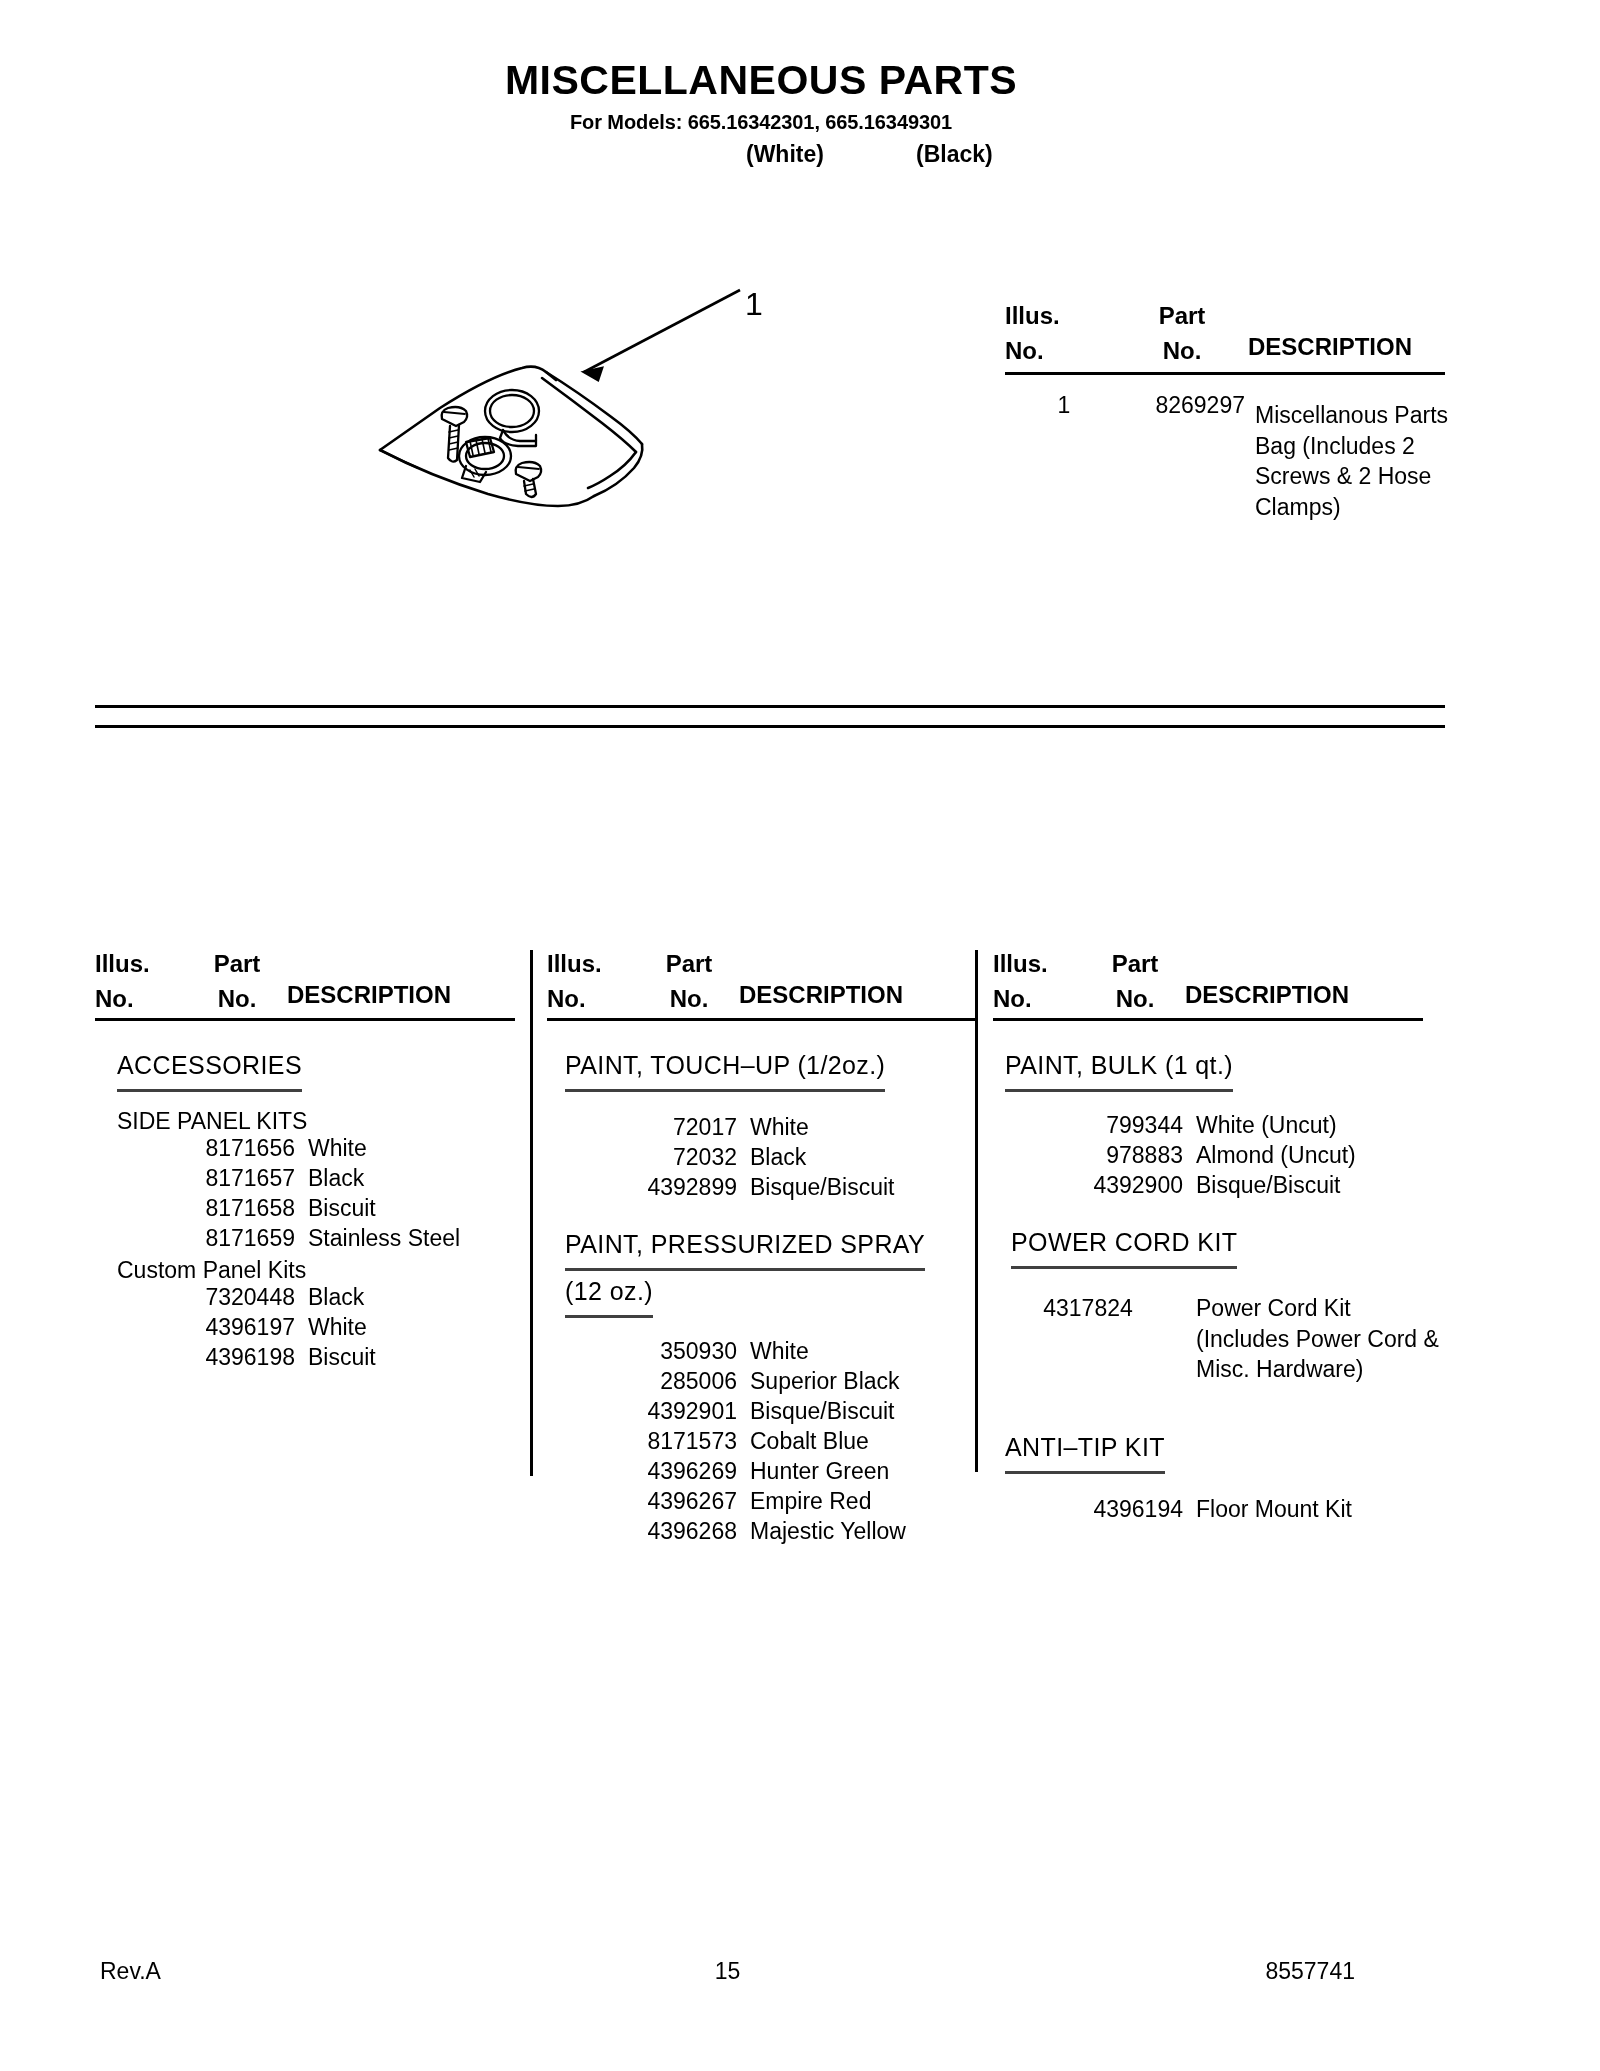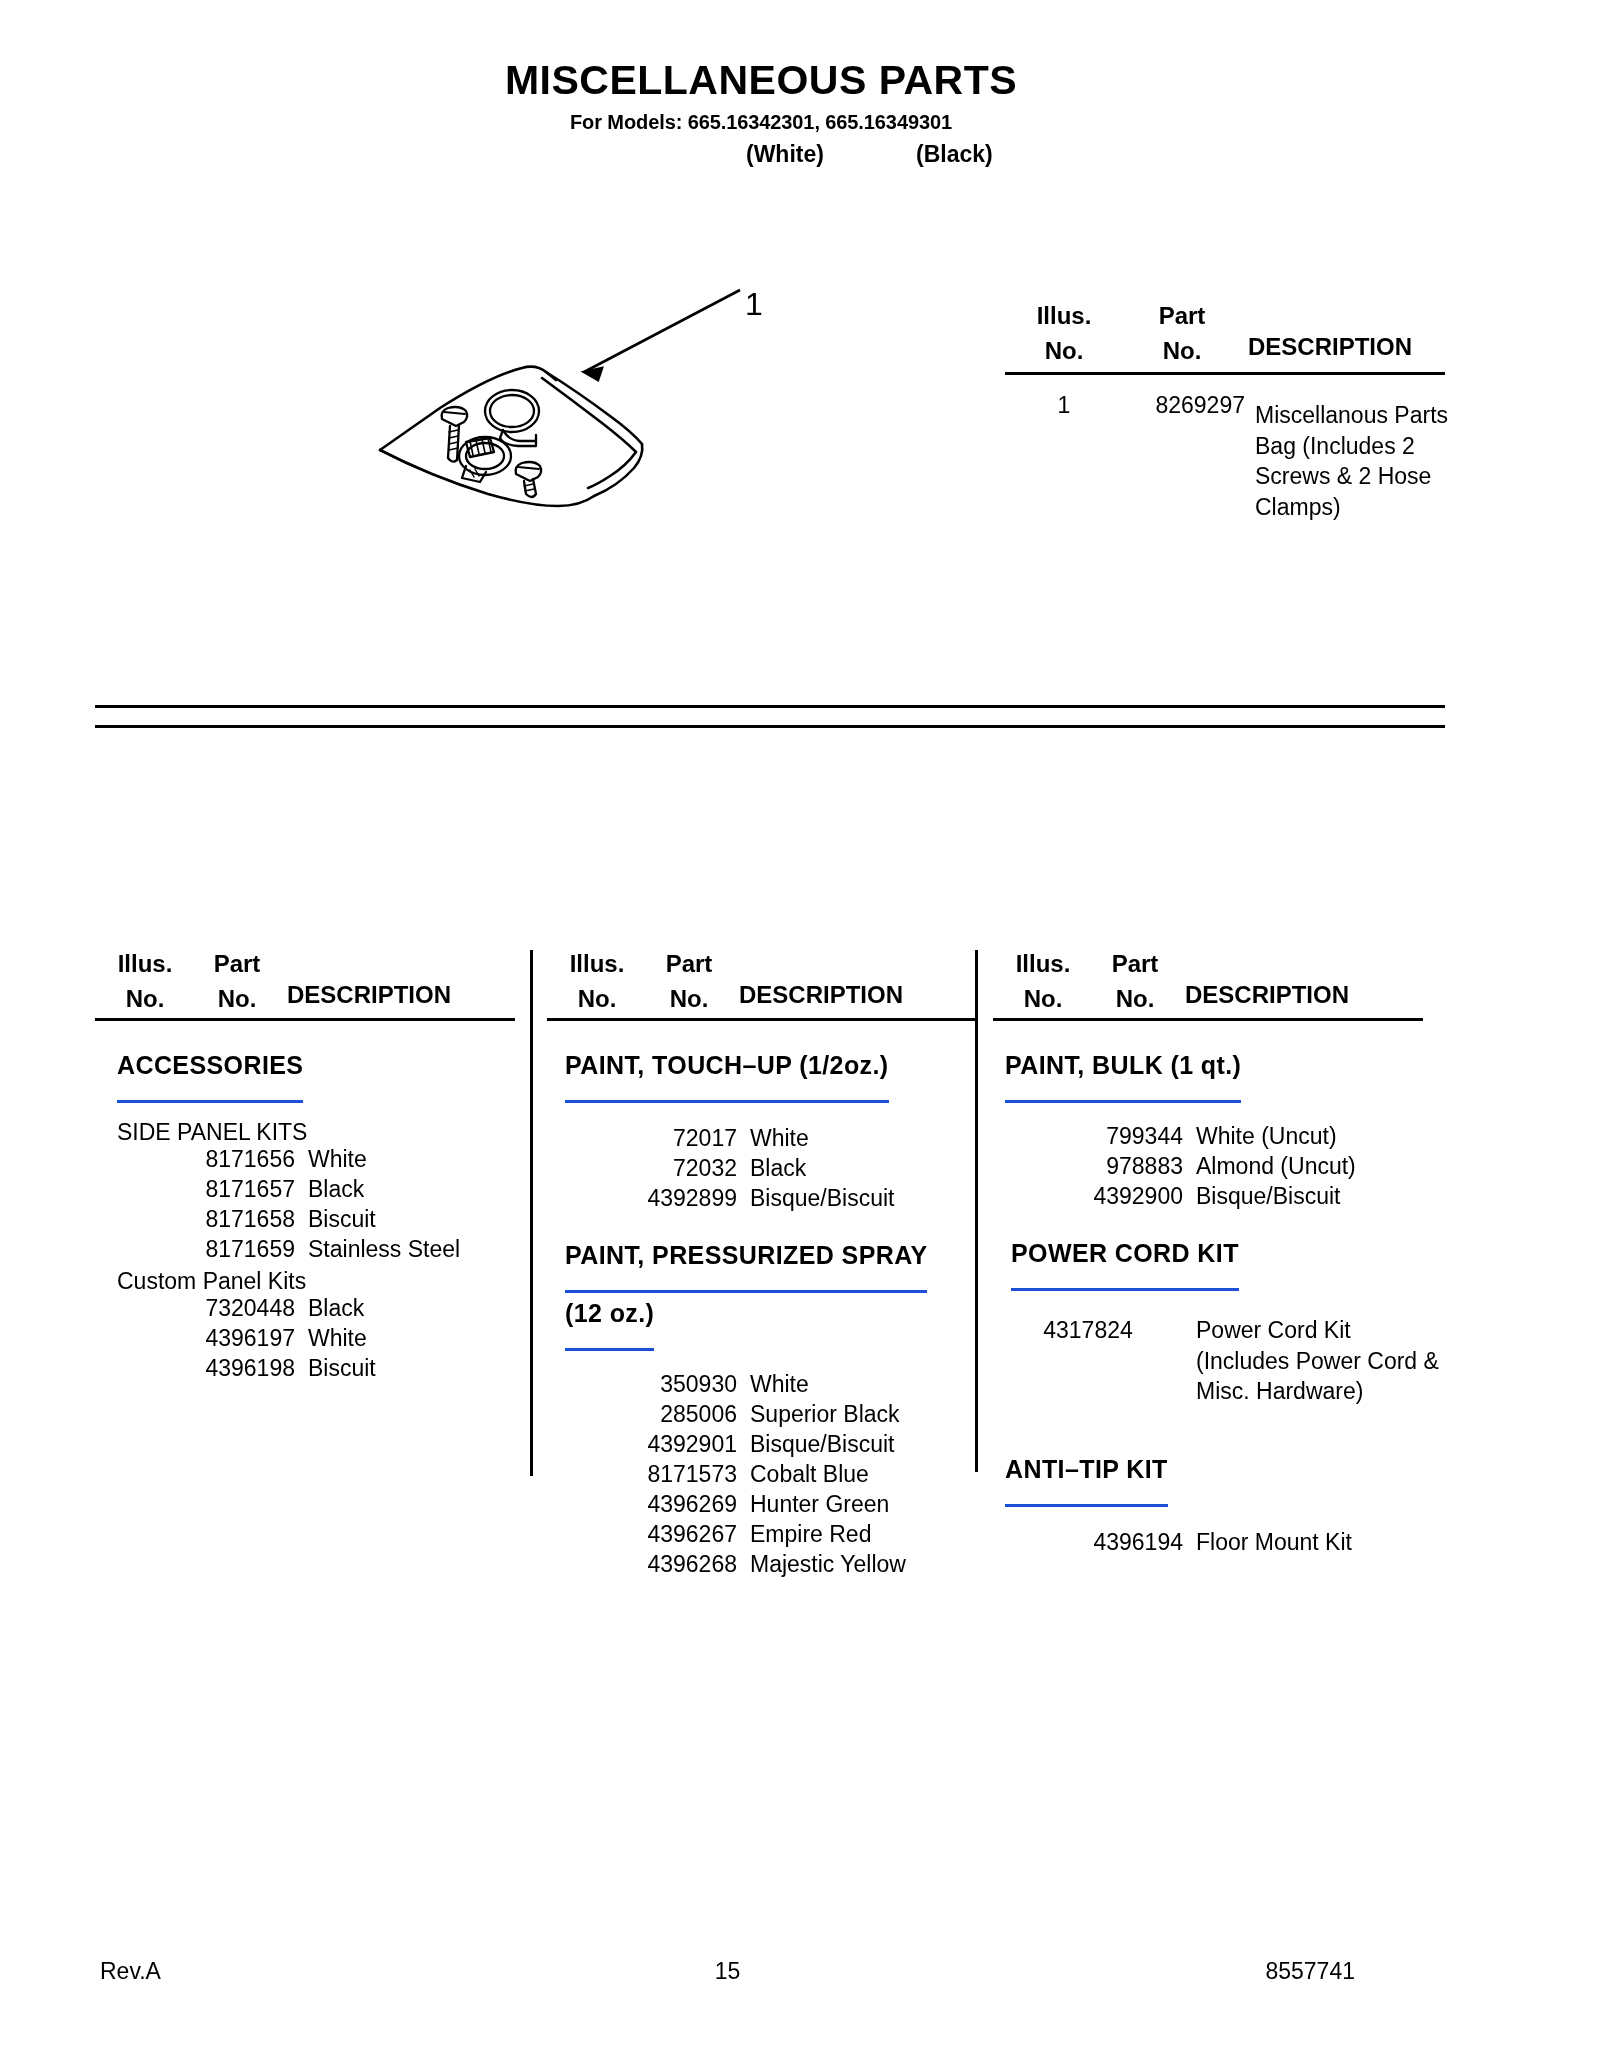--- a/index.html
+++ b/index.html
@@ -87,21 +87,20 @@
   }
   .col-head {
     position: relative;
     height: 72px;
   }
   .ch-illus {
     position: absolute;
     left: 0;
     top: 0;
     width: 118px;
-    text-align: center;
     font-size: 24px;
     font-weight: bold;
     line-height: 1.46;
   }
   .ch-part {
     position: absolute;
     left: 118px;
     top: 0;
     width: 118px;
     text-align: center;
@@ -211,24 +210,24 @@
   .opt-head .ch-desc { left: 192px; }
   .opt-head .ch-illus { width: 100px; left: 0; }
   .opt-head .ch-part { width: 100px; left: 92px; }
   .opt-rule {
     border-top: 3px solid #000;
     width: 100%;
   }
 
   .section-head {
     font-size: 25px;
-    font-weight: bold;
+    font-weight: normal;
     display: inline-block;
-    border-bottom: 3px solid #1d4ed8;
-    padding-bottom: 20px;
+    border-bottom: 3px solid #404040;
+    padding-bottom: 9px;
     letter-spacing: 0.4px;
   }
   .sec-wrap { margin-top: 30px; }
   .sec-wrap.tight { margin-top: 26px; }
 
   .group-label {
     font-size: 23px;
     margin-top: 16px;
     padding-left: 32px;
   }

